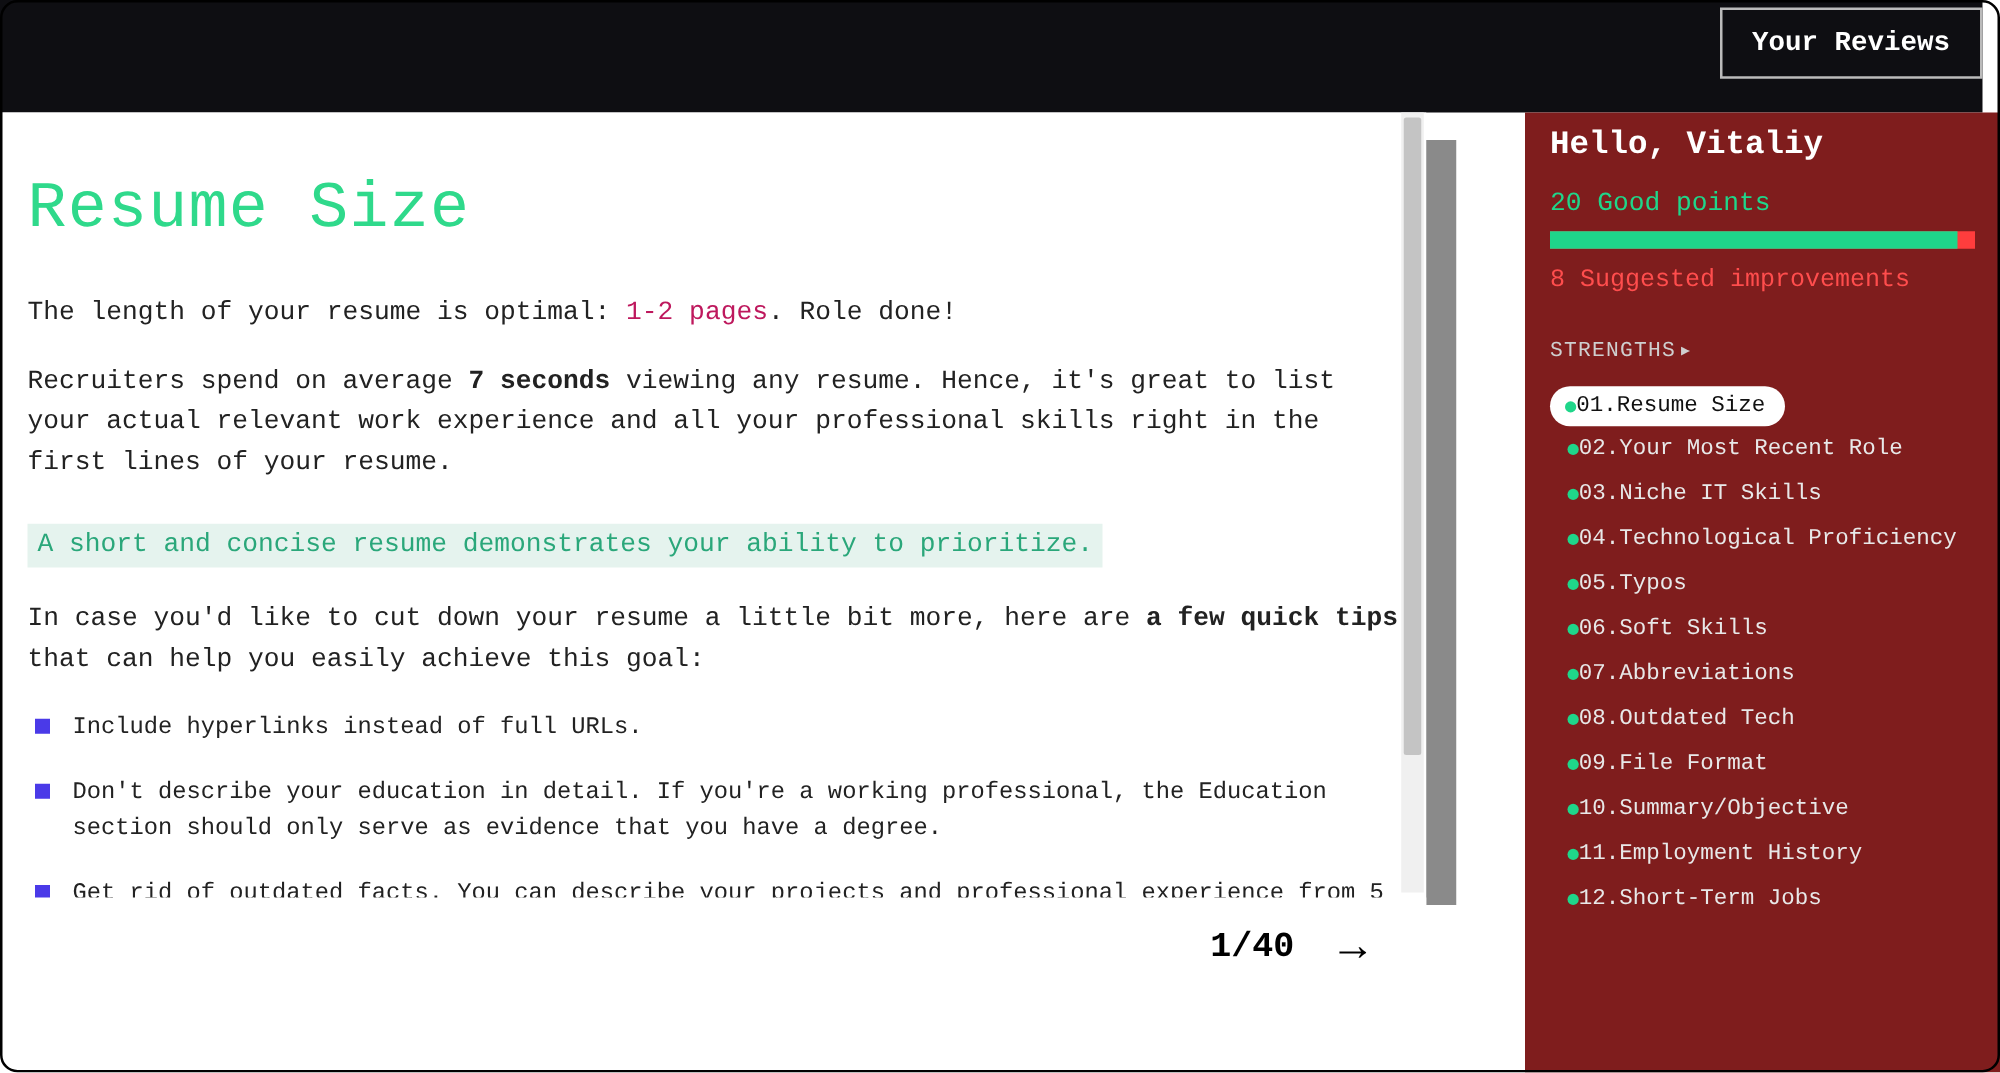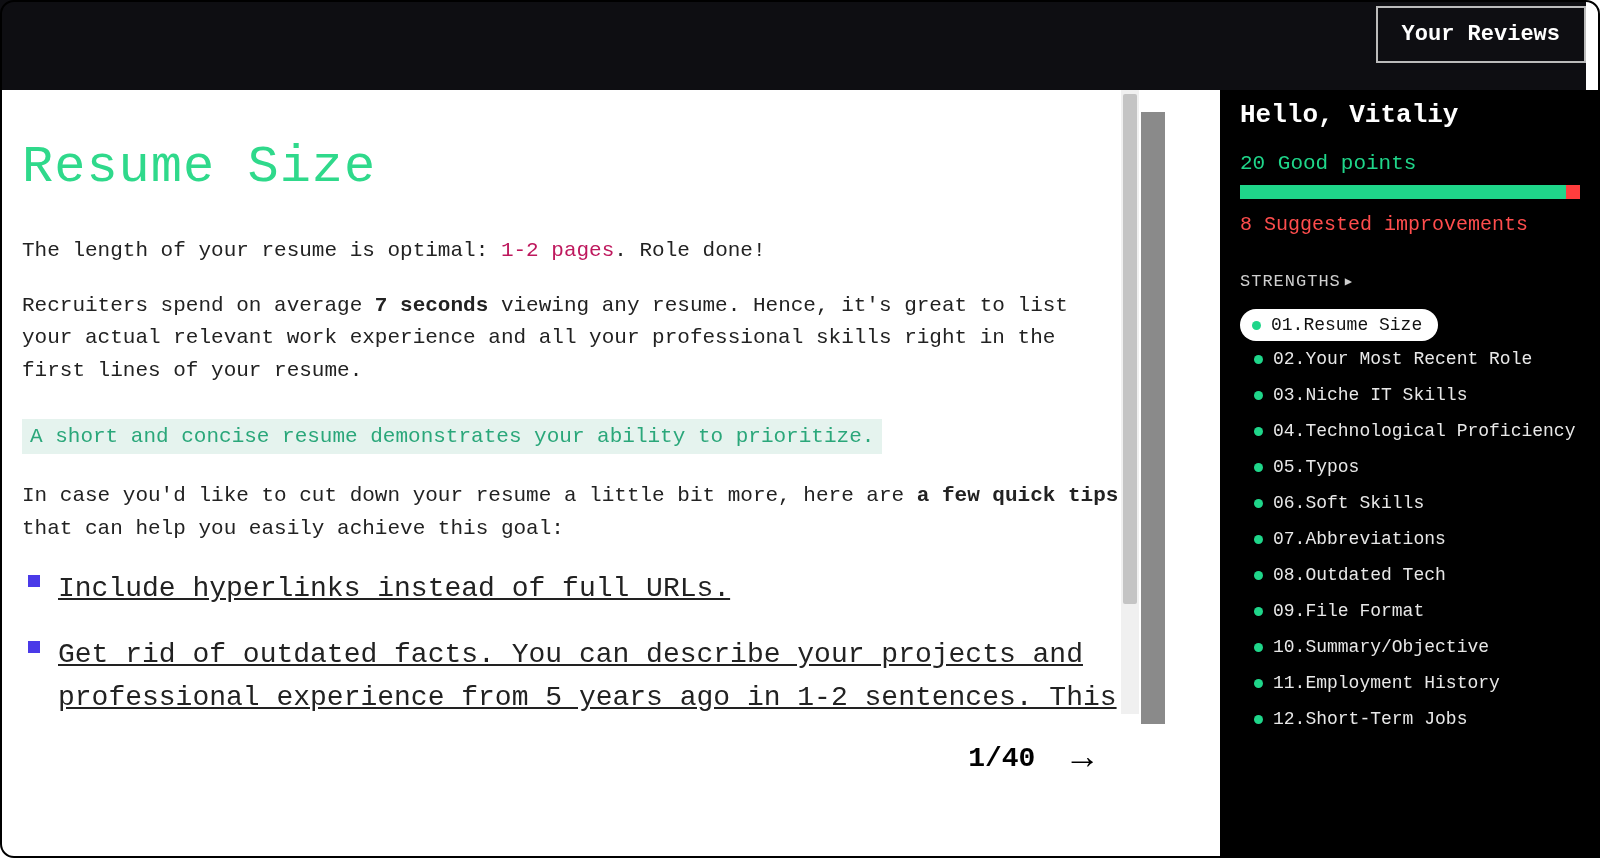--- a/index.html
+++ b/index.html
@@ -59,25 +59,24 @@
   margin:10px 0 26px 0;
   display:inline-block;
 }
 ul.tips {
   list-style:none;
   padding-left:0;
 }
 ul.tips li {
   position:relative;
   padding-left:36px;
-  font-size:28px;
+  font-size:19px;
   line-height:1.55;
   margin-bottom:22px;
   color:#222;
-  text-decoration:underline;
 }
 ul.tips li::before {
   content:"";
   position:absolute;
   left:6px; top:8px;
   width:12px; height:12px;
   background:#4a3ae8;
 }
 .scrollbar-track {
   position:absolute;
@@ -119,21 +118,21 @@
 }
 .pager .arrow {
   font-size:36px;
   font-weight:bold;
 }
 .sidebar {
   position:absolute;
   top:90px; right:0;
   width:380px;
   height:768px;
-  background:#000000;
+  background:#7f1d1d;
   color:#fff;
   padding:10px 0 0 20px;
 }
 .sidebar .greet {
   font-size:26px;
   font-weight:bold;
   margin-bottom:22px;
 }
 .good-points {
   color:#1fd68a;
@@ -170,21 +169,21 @@
   margin-left:4px;
   font-size:12px;
   vertical-align:middle;
 }
 .strength-list {
   list-style:none;
 }
 .strength-list li {
   display:flex;
   align-items:center;
-  gap:10px;
+  gap:0;
   font-size:18px;
   color:#e8e8e8;
   padding:8px 12px 8px 0;
   white-space:nowrap;
   cursor:pointer;
 }
 .strength-list li .dot {
   width:9px; height:9px;
   border-radius:50%;
   background:#1fd68a;
@@ -226,20 +225,21 @@
   </p>
 
   <div class="callout">A short and concise resume demonstrates your ability to prioritize.</div>
 
   <p>
     <span>In case you'd like to cut down your resume a little bit more, here are </span><span class="bold">a few quick tips</span><span> that can help you easily achieve this goal:</span>
   </p>
 
   <ul class="tips">
     <li>Include hyperlinks instead of full URLs.</li>
+    <li>Don't describe your education in detail. If you're a working professional, the Education section should only serve as evidence that you have a degree.</li>
     <li>Get rid of outdated facts. You can describe your projects and professional experience from 5 years ago in 1-2 sentences. This will be enough.</li>
   </ul>
 </div>
 
 <div class="scrollbar-track">
   <div class="scrollbar-thumb"></div>
 </div>
 <div class="page-shadow"></div>
 
 <div class="pager">

